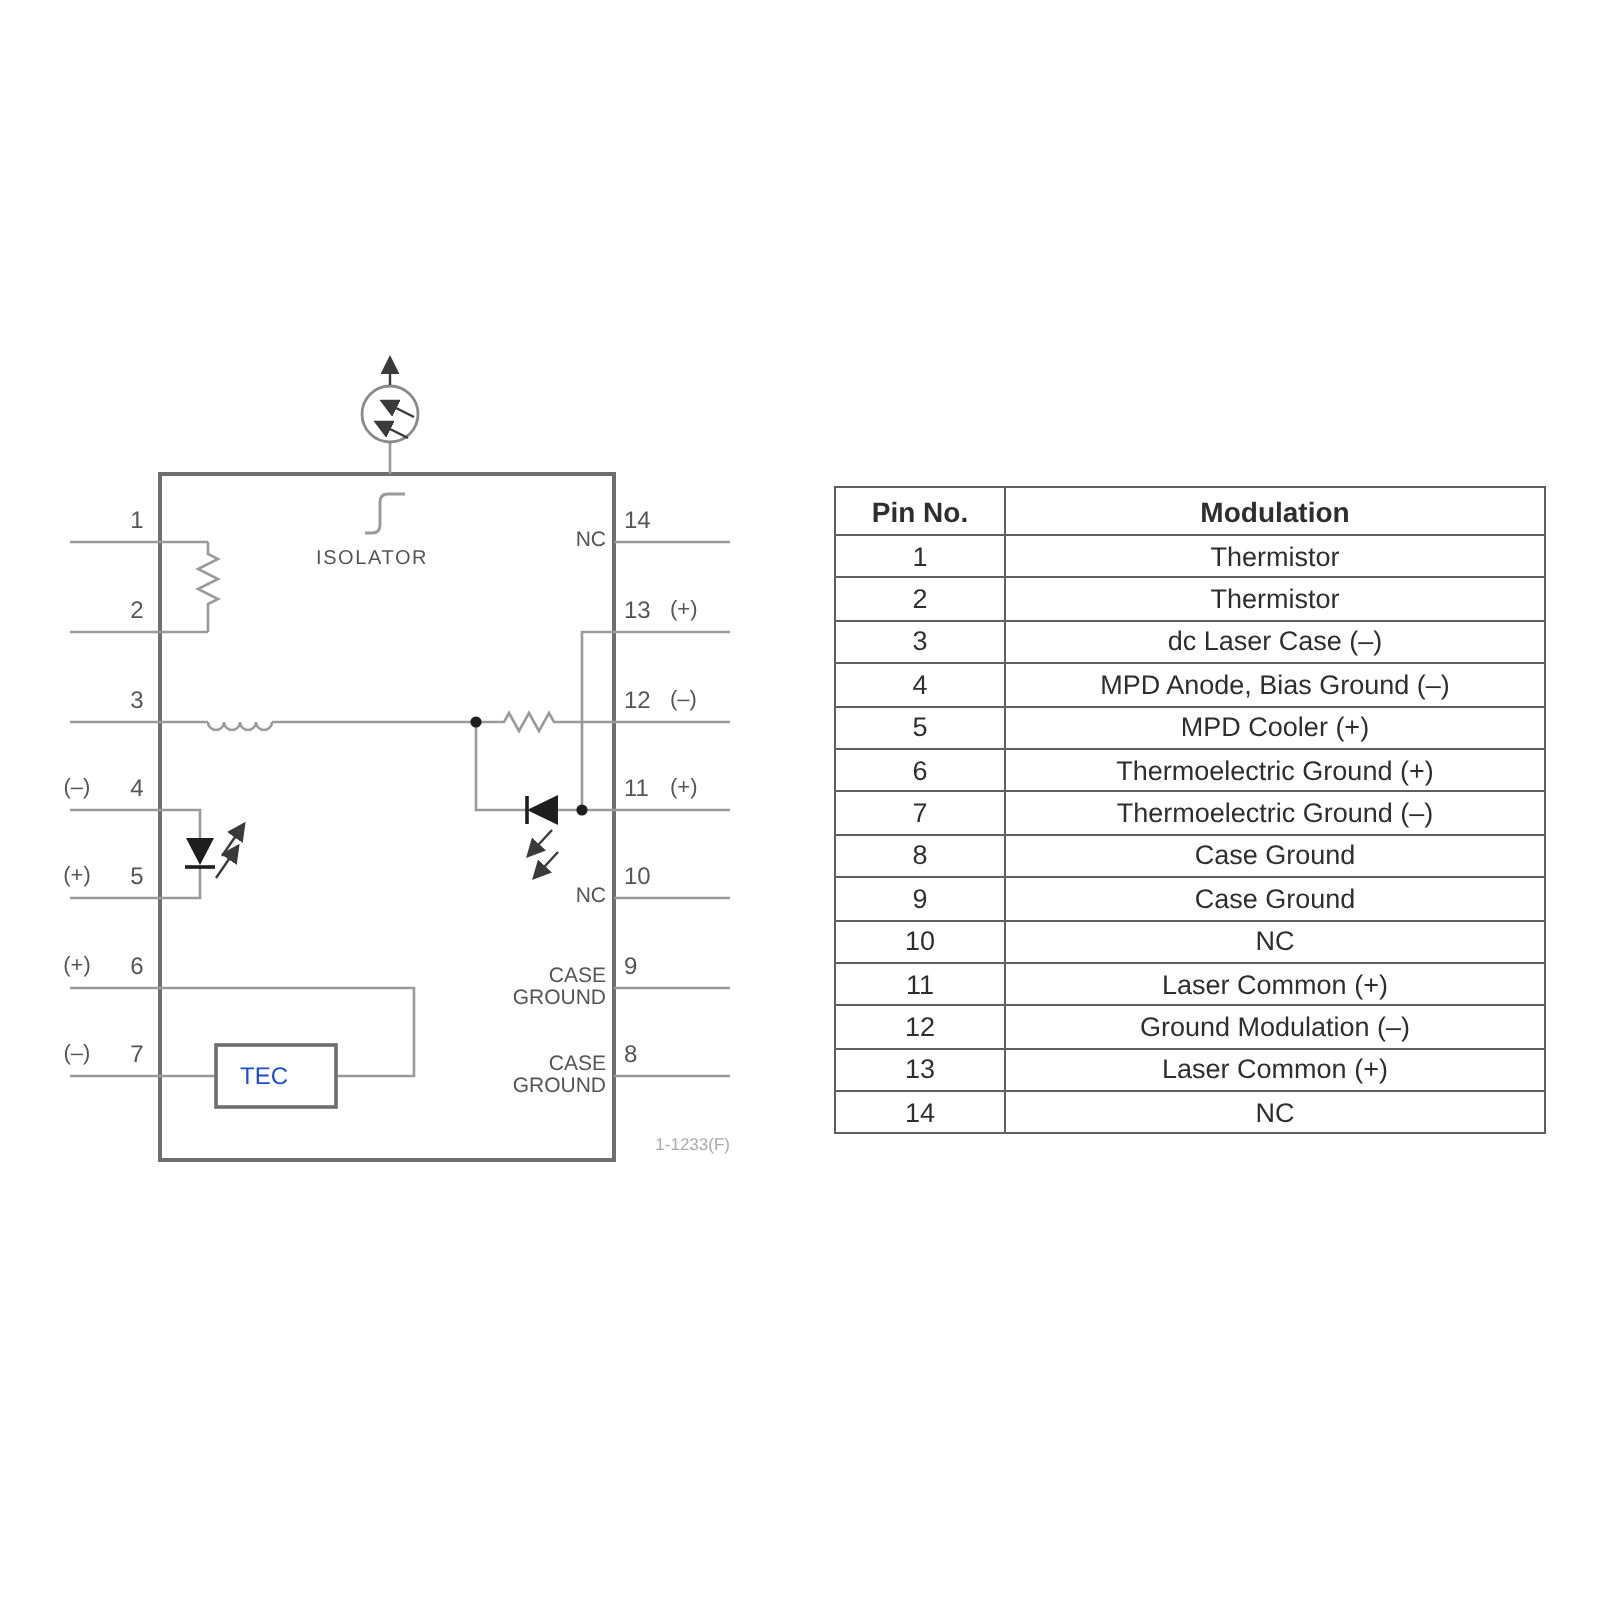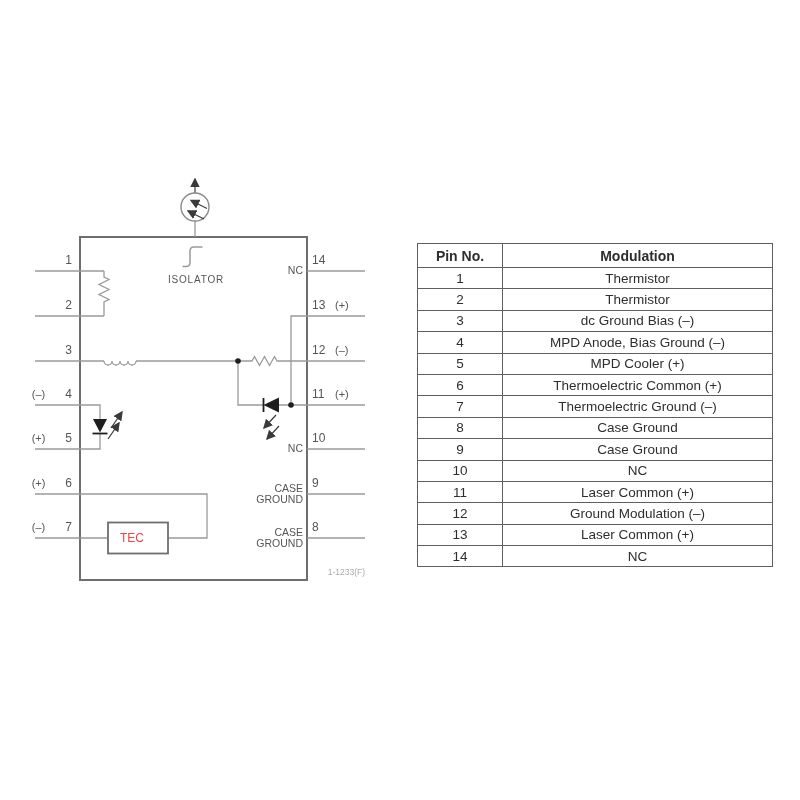--- a/index.html
+++ b/index.html
@@ -118,22 +118,22 @@
 
   <div class="lbl pol" style="left:335px;top:299px;width:24px;">(+)</div>
   <div class="lbl pol" style="left:335px;top:344px;width:24px;">(–)</div>
   <div class="lbl pol" style="left:335px;top:388px;width:24px;">(+)</div>
 
   <div class="lbl inner-lbl" style="left:263px;top:265px;width:40px;text-align:right;">NC</div>
   <div class="lbl inner-lbl" style="left:263px;top:443px;width:40px;text-align:right;">NC</div>
   <div class="lbl inner-lbl" style="left:251px;top:483px;width:52px;text-align:right;">CASE GROUND</div>
   <div class="lbl inner-lbl" style="left:251px;top:527px;width:52px;text-align:right;">CASE GROUND</div>
 
-  <div class="lbl" style="left:158px;top:274px;width:76px;text-align:center;font-size:10px;letter-spacing:0.8px;">ISOLATOR</div>
-  <div class="lbl" style="left:108px;top:531px;width:48px;text-align:center;font-size:12px;color:#ef4444;">TEC</div>
+  <div class="lbl" style="left:158px;top:274px;width:76px;font-size:10px;letter-spacing:0.8px;">ISOLATOR</div>
+  <div class="lbl" style="left:108px;top:531px;width:48px;text-align:center;font-size:12px;color:#1d4ed8;">TEC</div>
   <div class="lbl" style="left:300px;top:567px;width:65px;text-align:right;font-size:8.5px;color:#aaa;">1-1233(F)</div>
 
   <table class="pin-table">
     <colgroup>
         <col style="width:85px">
         <col>
       </colgroup>
     <thead>
       <tr>
         <th>Pin No.</th>
@@ -144,33 +144,33 @@
       <tr>
           <td>1</td>
           <td>Thermistor</td>
         </tr>
       <tr>
           <td>2</td>
           <td>Thermistor</td>
         </tr>
       <tr>
           <td>3</td>
-          <td>dc Ground Bias (–)</td>
+          <td>dc Laser Case (–)</td>
         </tr>
       <tr>
           <td>4</td>
           <td>MPD Anode, Bias Ground (–)</td>
         </tr>
       <tr>
           <td>5</td>
           <td>MPD Cooler (+)</td>
         </tr>
       <tr>
           <td>6</td>
-          <td>Thermoelectric Common (+)</td>
+          <td>Thermoelectric Ground (+)</td>
         </tr>
       <tr>
           <td>7</td>
           <td>Thermoelectric Ground (–)</td>
         </tr>
       <tr>
           <td>8</td>
           <td>Case Ground</td>
         </tr>
       <tr>

